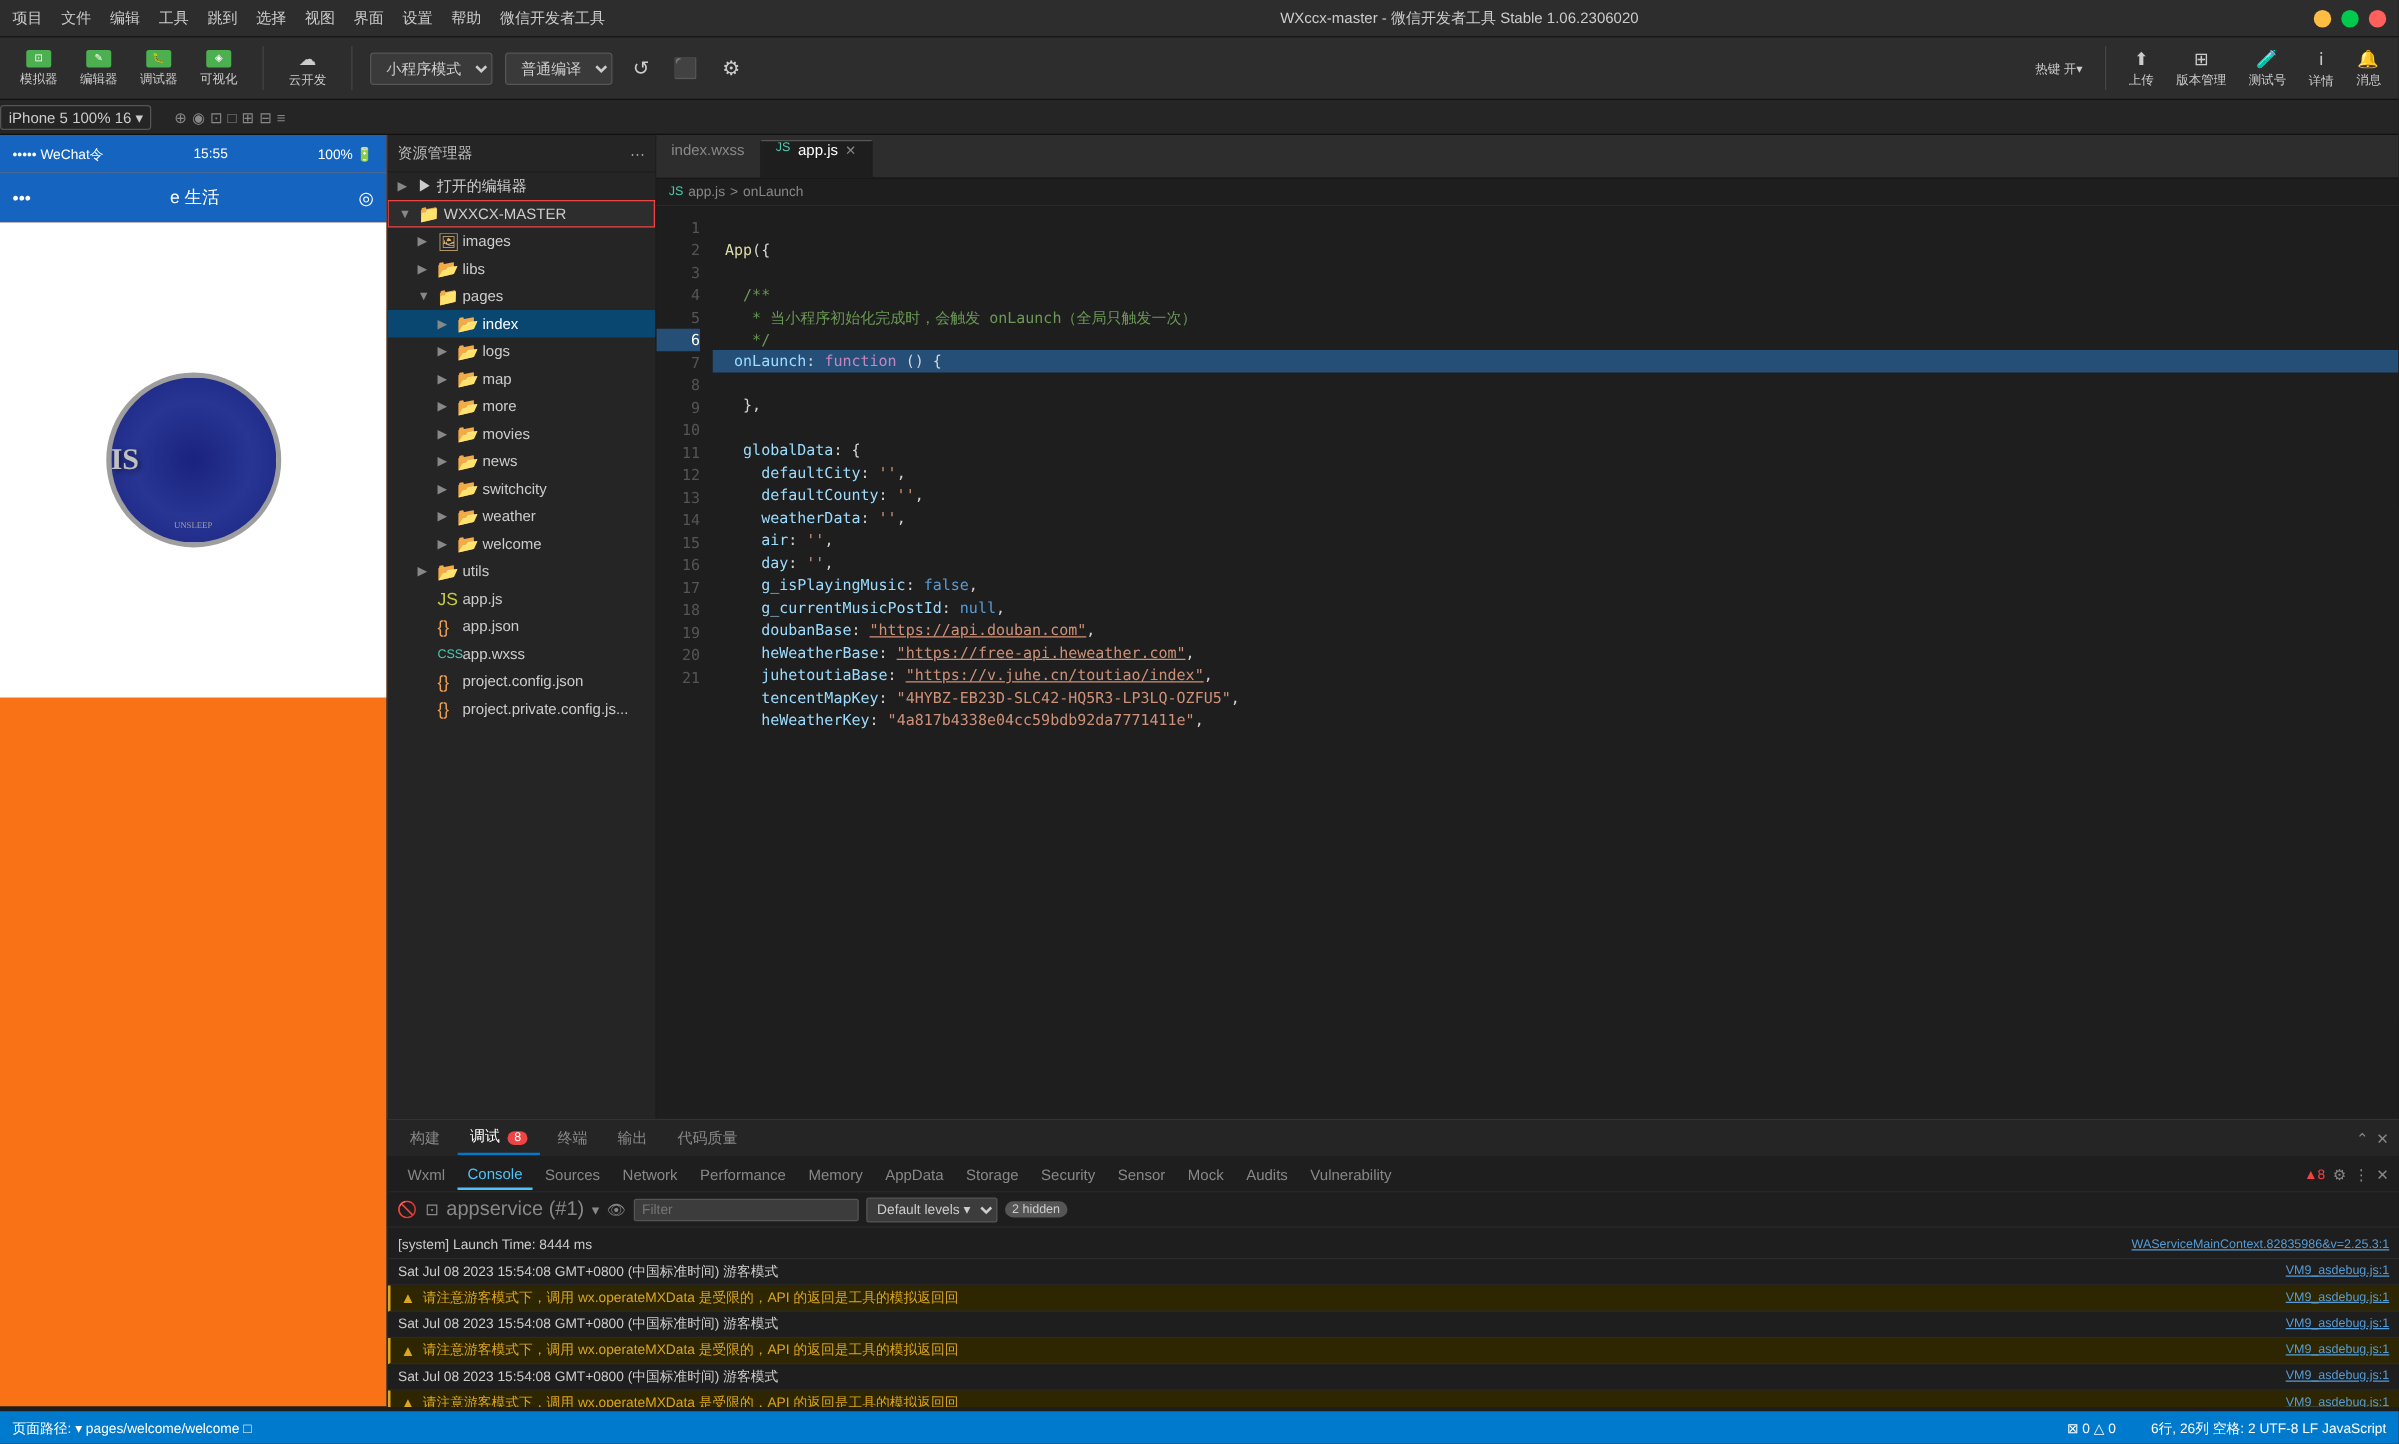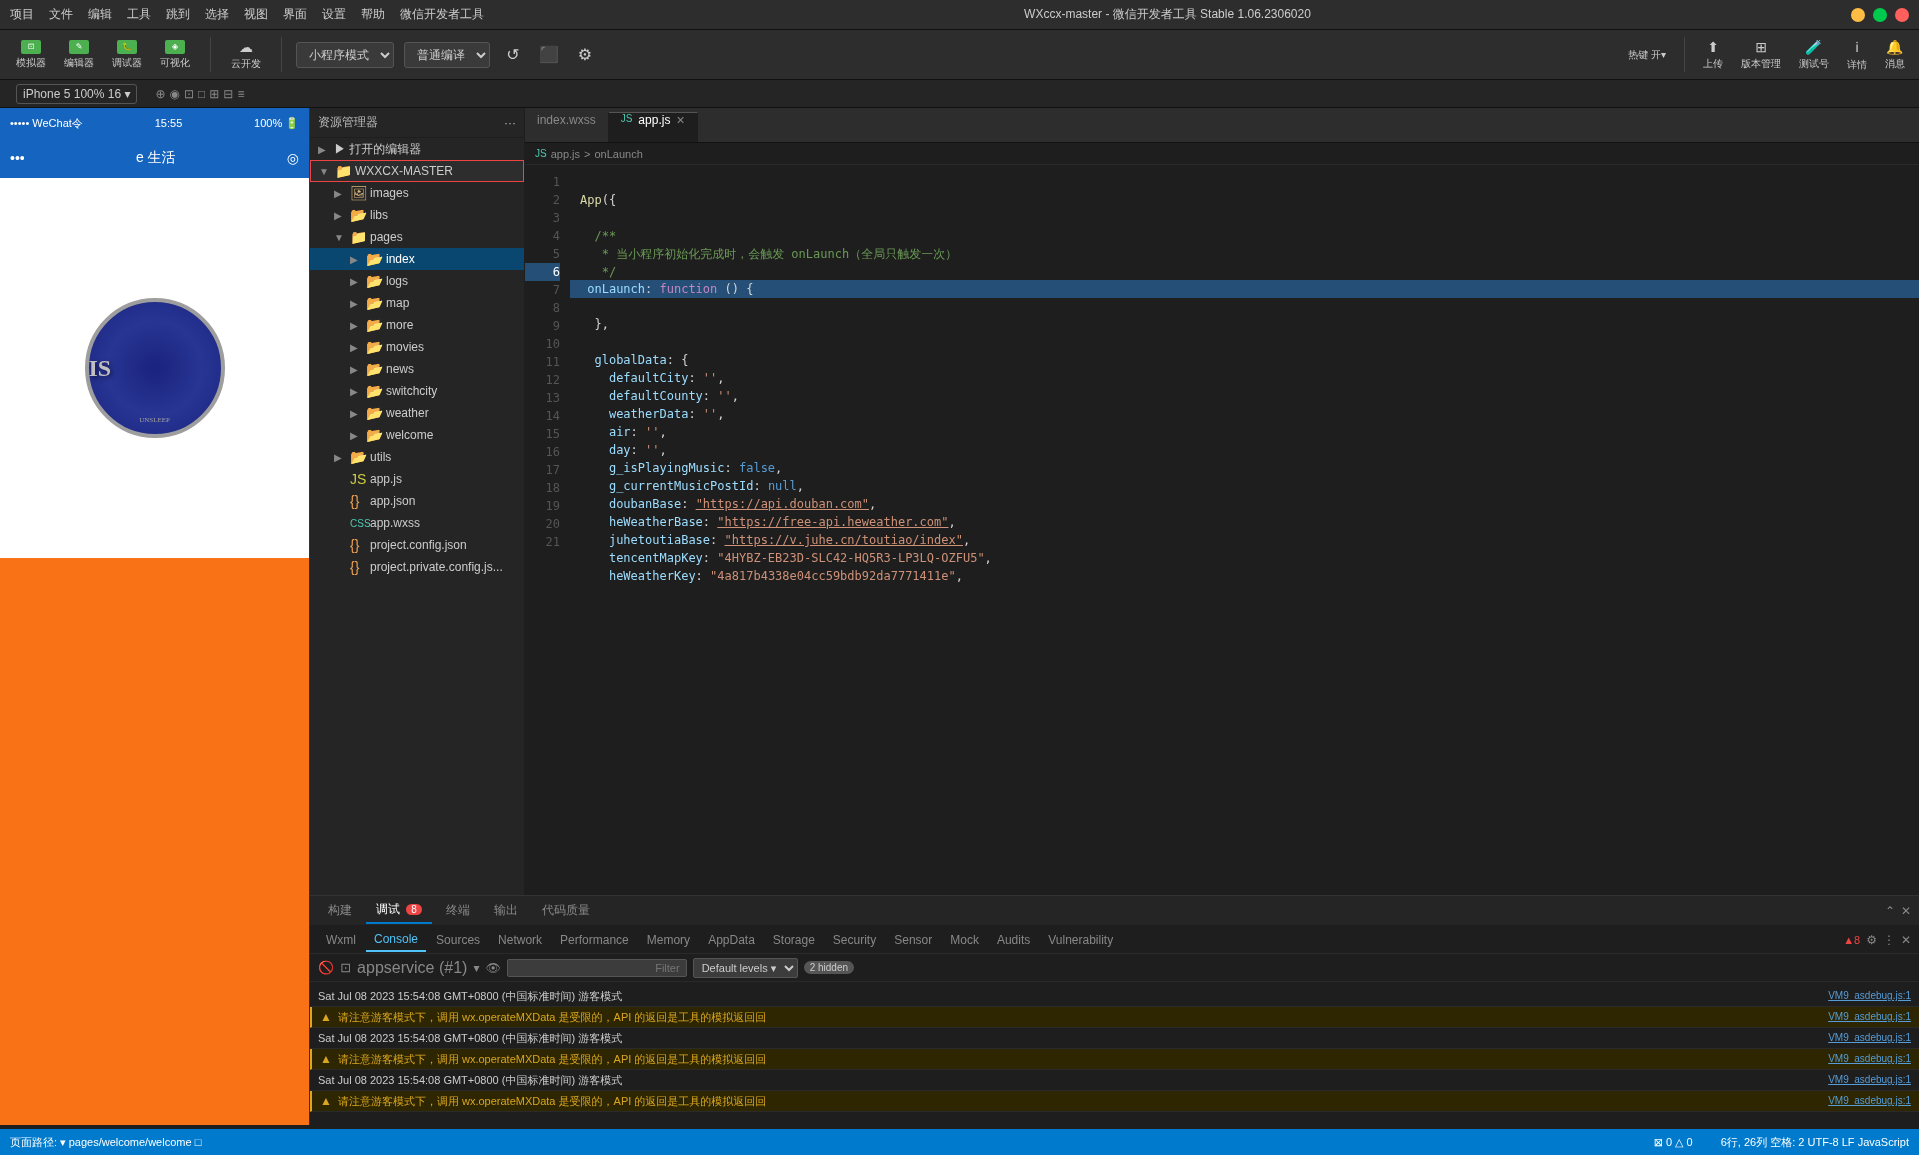--- a/index.html
+++ b/index.html
@@ -124,21 +124,21 @@
       gap: 2px;
       padding: 2px 4px;
     }
 
     
     #second-toolbar {
       height: 28px;
       background: #252525;
       display: flex;
       align-items: center;
-      padding: 0 16px;
+      padding: 0 0;
       gap: 8px;
       border-bottom: 1px solid #111;
     }
 
     
     #main {
       display: flex;
       height: calc(1155px - 30px - 50px - 28px - 30px);
     }
 
@@ -438,21 +438,20 @@
     ::-webkit-scrollbar-thumb { background: #444; border-radius: 3px; }
 
     .filter-input {
       background: #3c3c3c;
       border: 1px solid #555;
       color: #ccc;
       padding: 2px 6px;
       font-size: 11px;
       border-radius: 2px;
       width: 180px;
-      text-align: right;
     }
     .level-select {
       background: #3c3c3c;
       border: 1px solid #555;
       color: #ccc;
       padding: 2px 4px;
       font-size: 11px;
       border-radius: 2px;
     }
     .hidden-badge {
@@ -837,20 +836,24 @@
     <span style="cursor:pointer;color:#888;">👁</span>
     <input class="filter-input" type="text" placeholder="Filter" style="">
     <select class="level-select">
       <option>Default levels ▾</option>
     </select>
     <span class="hidden-badge">2 hidden</span>
   </div>
 
   <div id="console-content">
     <div class="console-row console-info">
+      <span>[system] Launch Time: 8444 ms</span>
+      <span class="console-right console-link">WAServiceMainContext.82835986&amp;v=2.25.3:1</span>
+    </div>
+    <div class="console-row console-info">
       <span>Sat Jul 08 2023 15:54:08 GMT+0800 (中国标准时间) 游客模式</span>
       <span class="console-right console-link">VM9_asdebug.js:1</span>
     </div>
     <div class="console-row console-warn">
       <span class="warn-icon">▲</span>
       <span class="console-warn-text">请注意游客模式下，调用 wx.operateMXData 是受限的，API 的返回是工具的模拟返回回</span>
       <span class="console-right console-link">VM9_asdebug.js:1</span>
     </div>
     <div class="console-row console-info">
       <span>Sat Jul 08 2023 15:54:08 GMT+0800 (中国标准时间) 游客模式</span>

